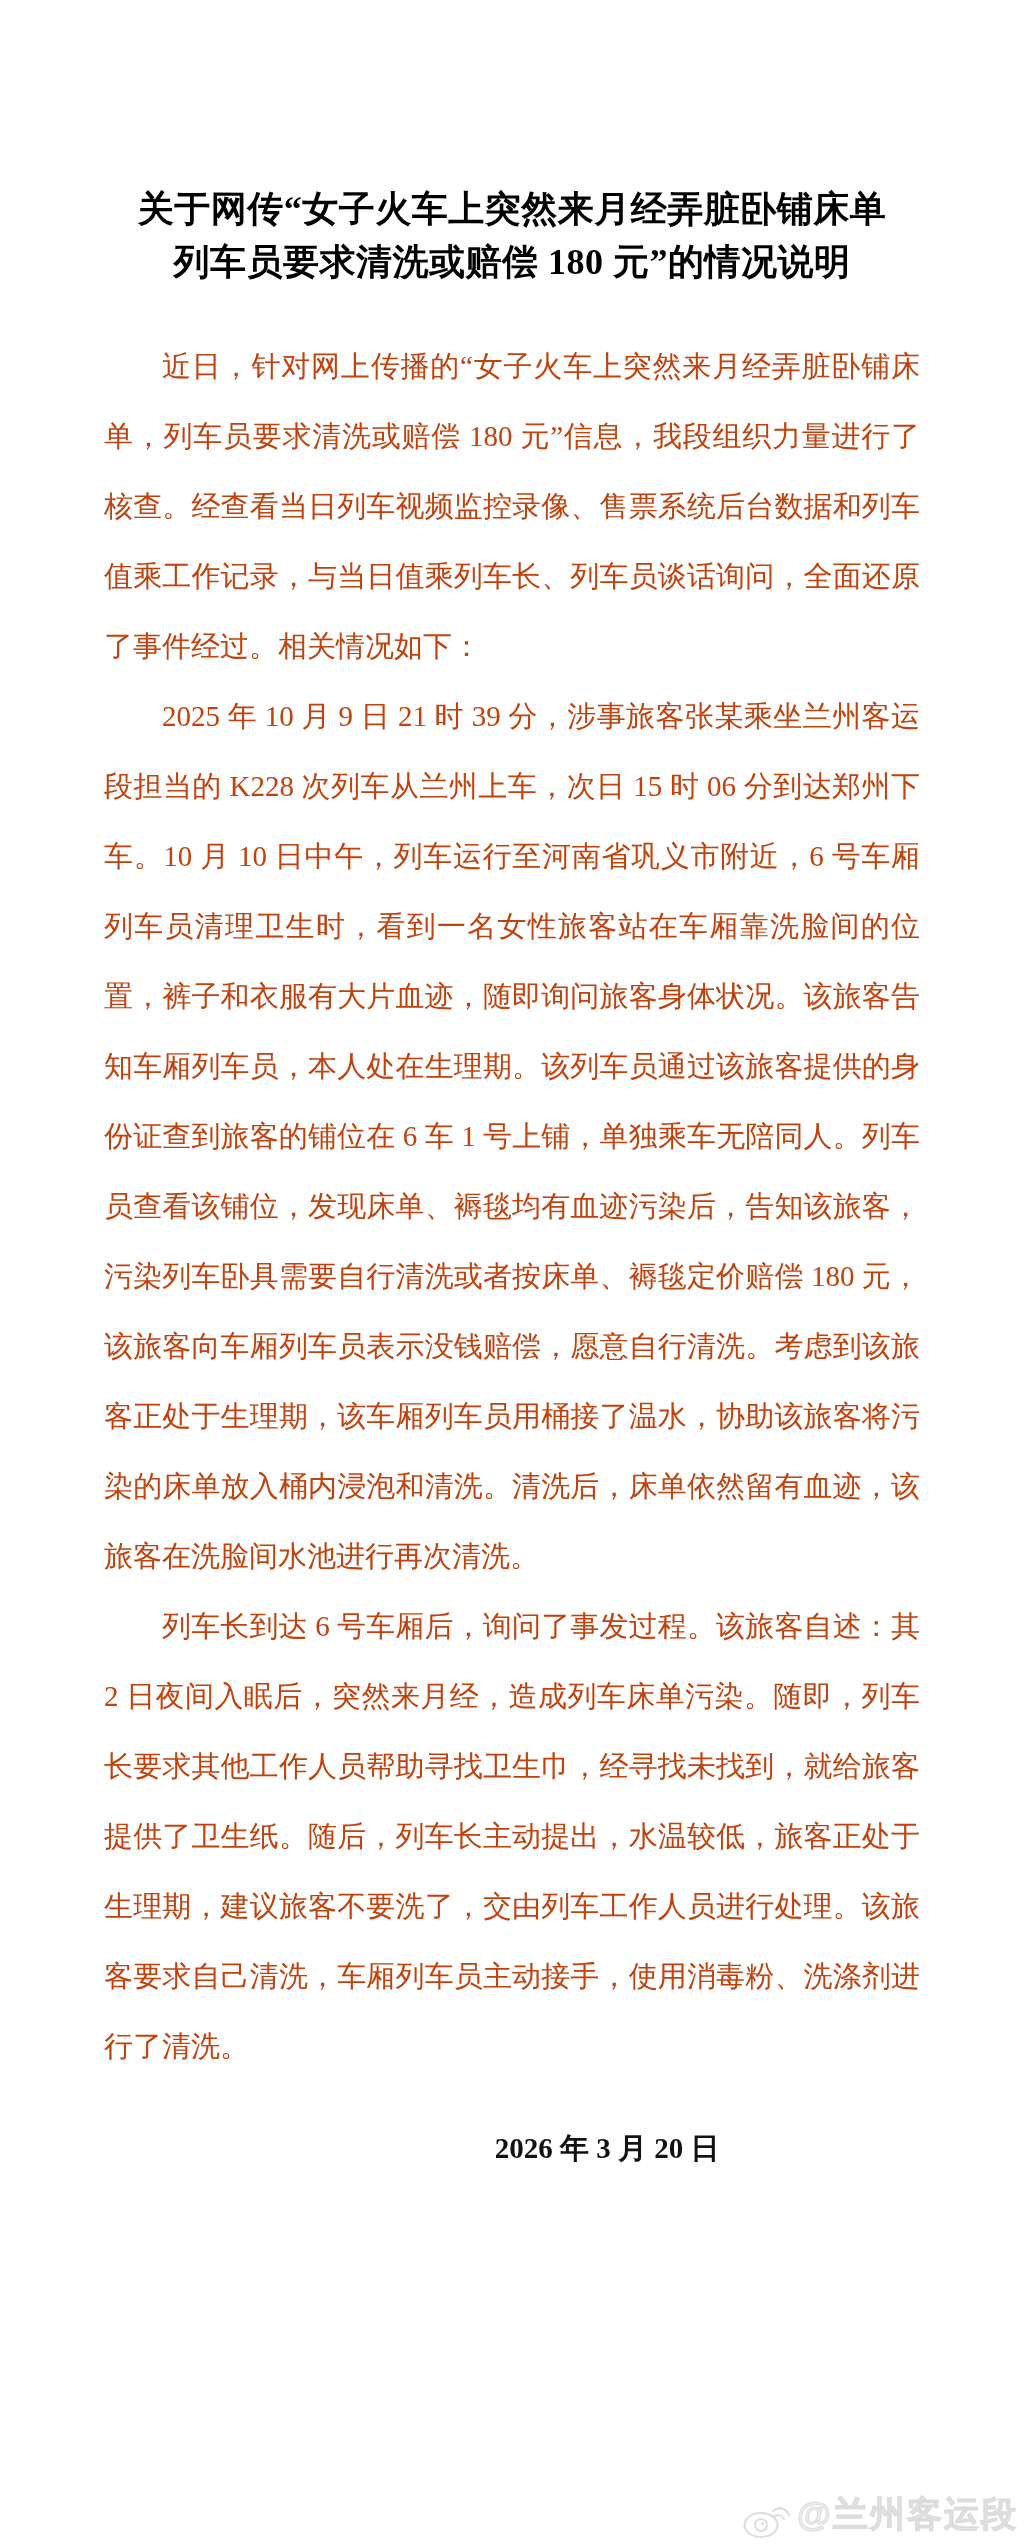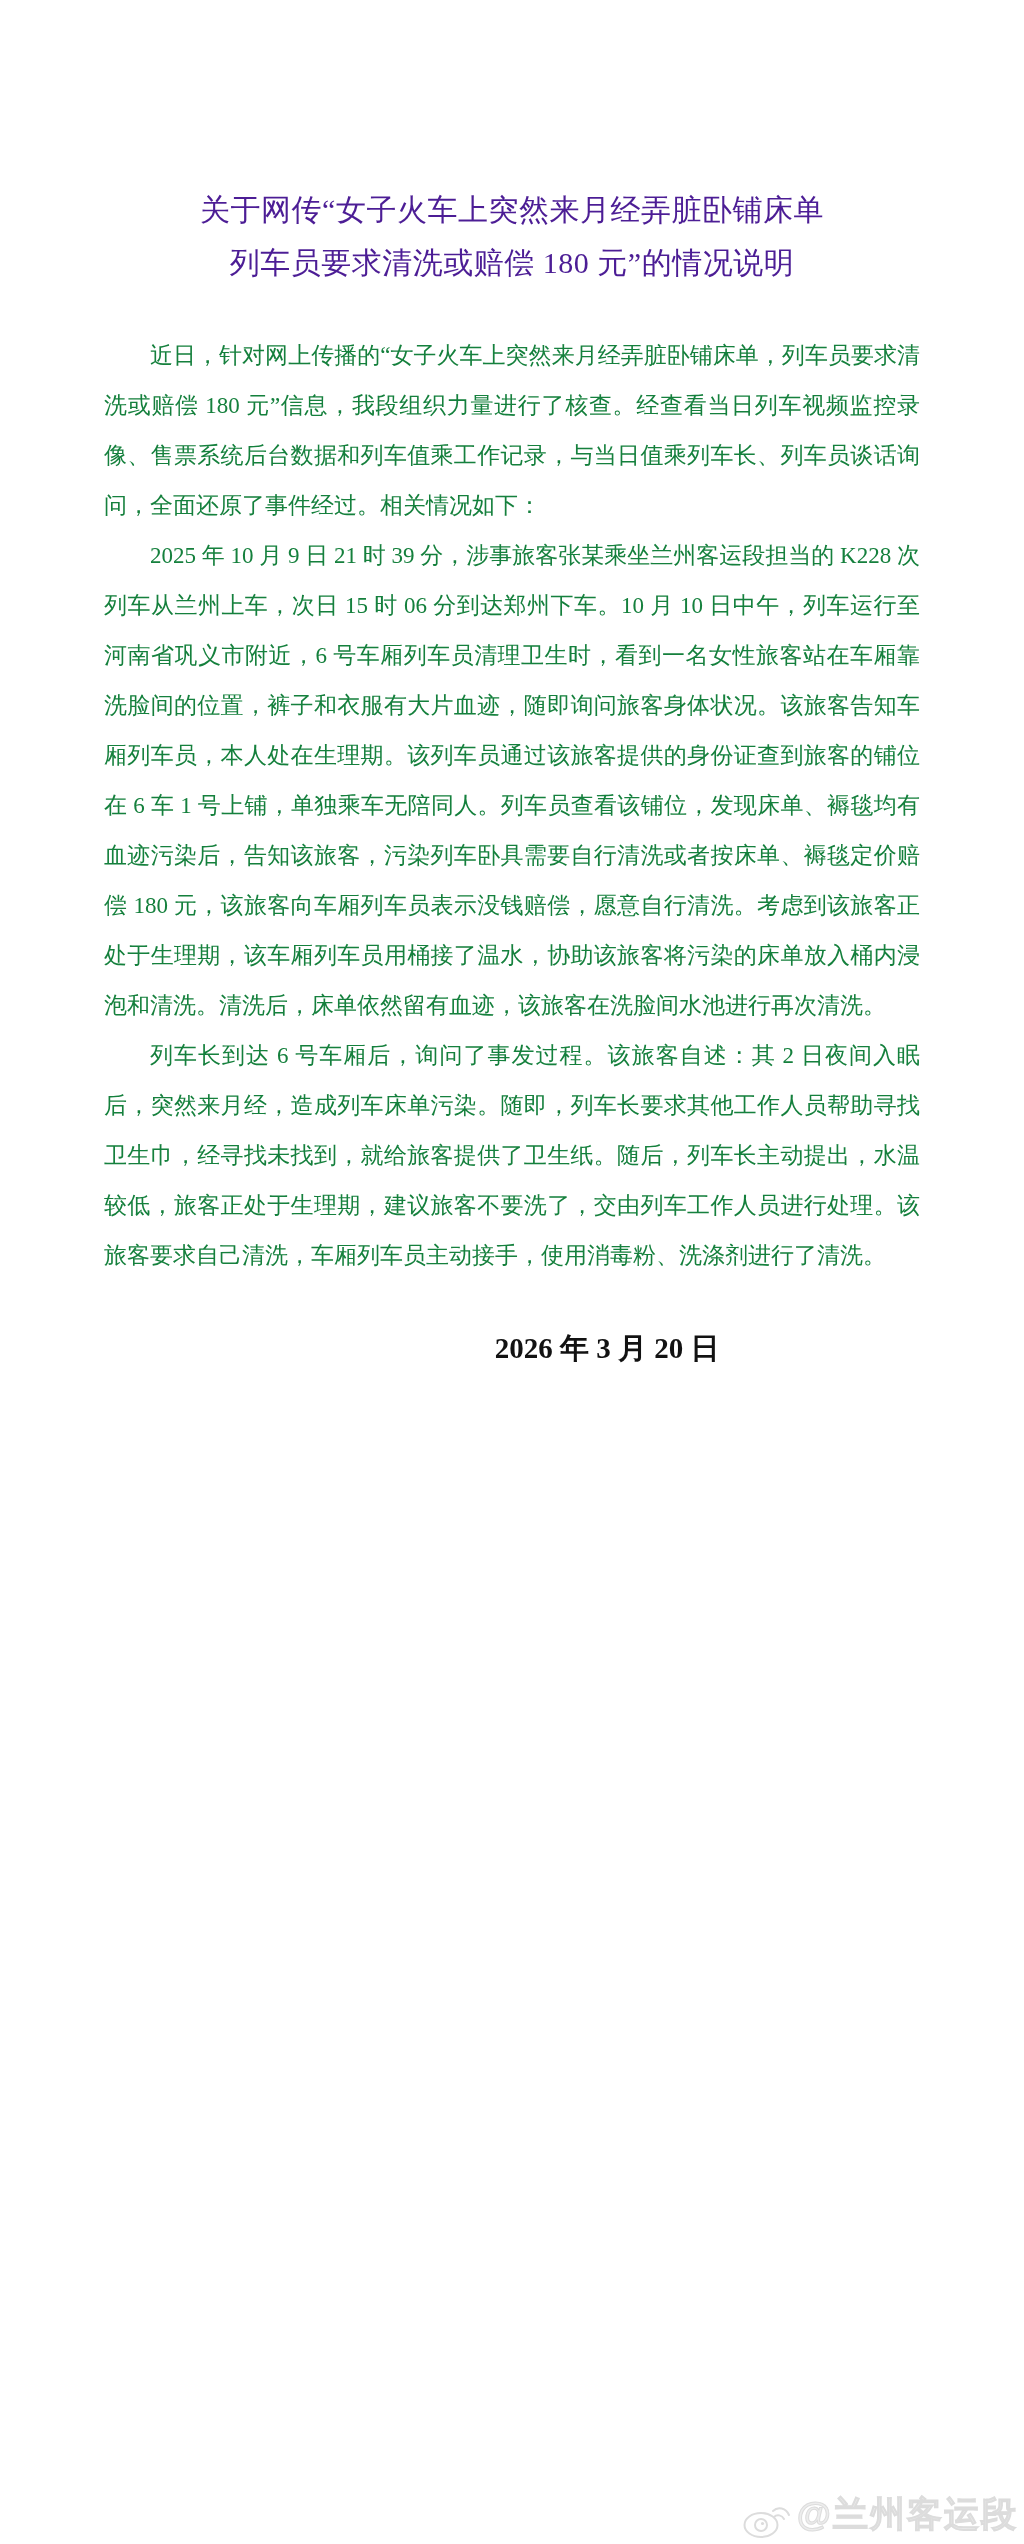--- a/index.html
+++ b/index.html
@@ -13,31 +13,31 @@
     height: 2544px;
     background: #ffffff;
     overflow: hidden;
     font-family: "Liberation Serif", "DejaVu Serif", serif;
   }
   .doc {
     padding: 183px 104px 0 104px;
   }
   .title {
     text-align: center;
-    font-weight: normal;
-    font-size: 30px;
+    font-weight: bold;
+    font-size: 36px;
     line-height: 53px;
-    color: #4c1d95;
+    color: #000000;
     letter-spacing: 0.5px;
   }
   .content {
     margin-top: 42px;
-    font-size: 23px;
-    line-height: 50px;
-    color: #15803d;
+    font-size: 29px;
+    line-height: 70px;
+    color: #c2410c;
     text-align: justify;
   }
   .content p {
     margin: 0;
     padding: 0;
     text-indent: 2em;
   }
   .date-line {
     margin-top: 42px;
     font-size: 29px;

